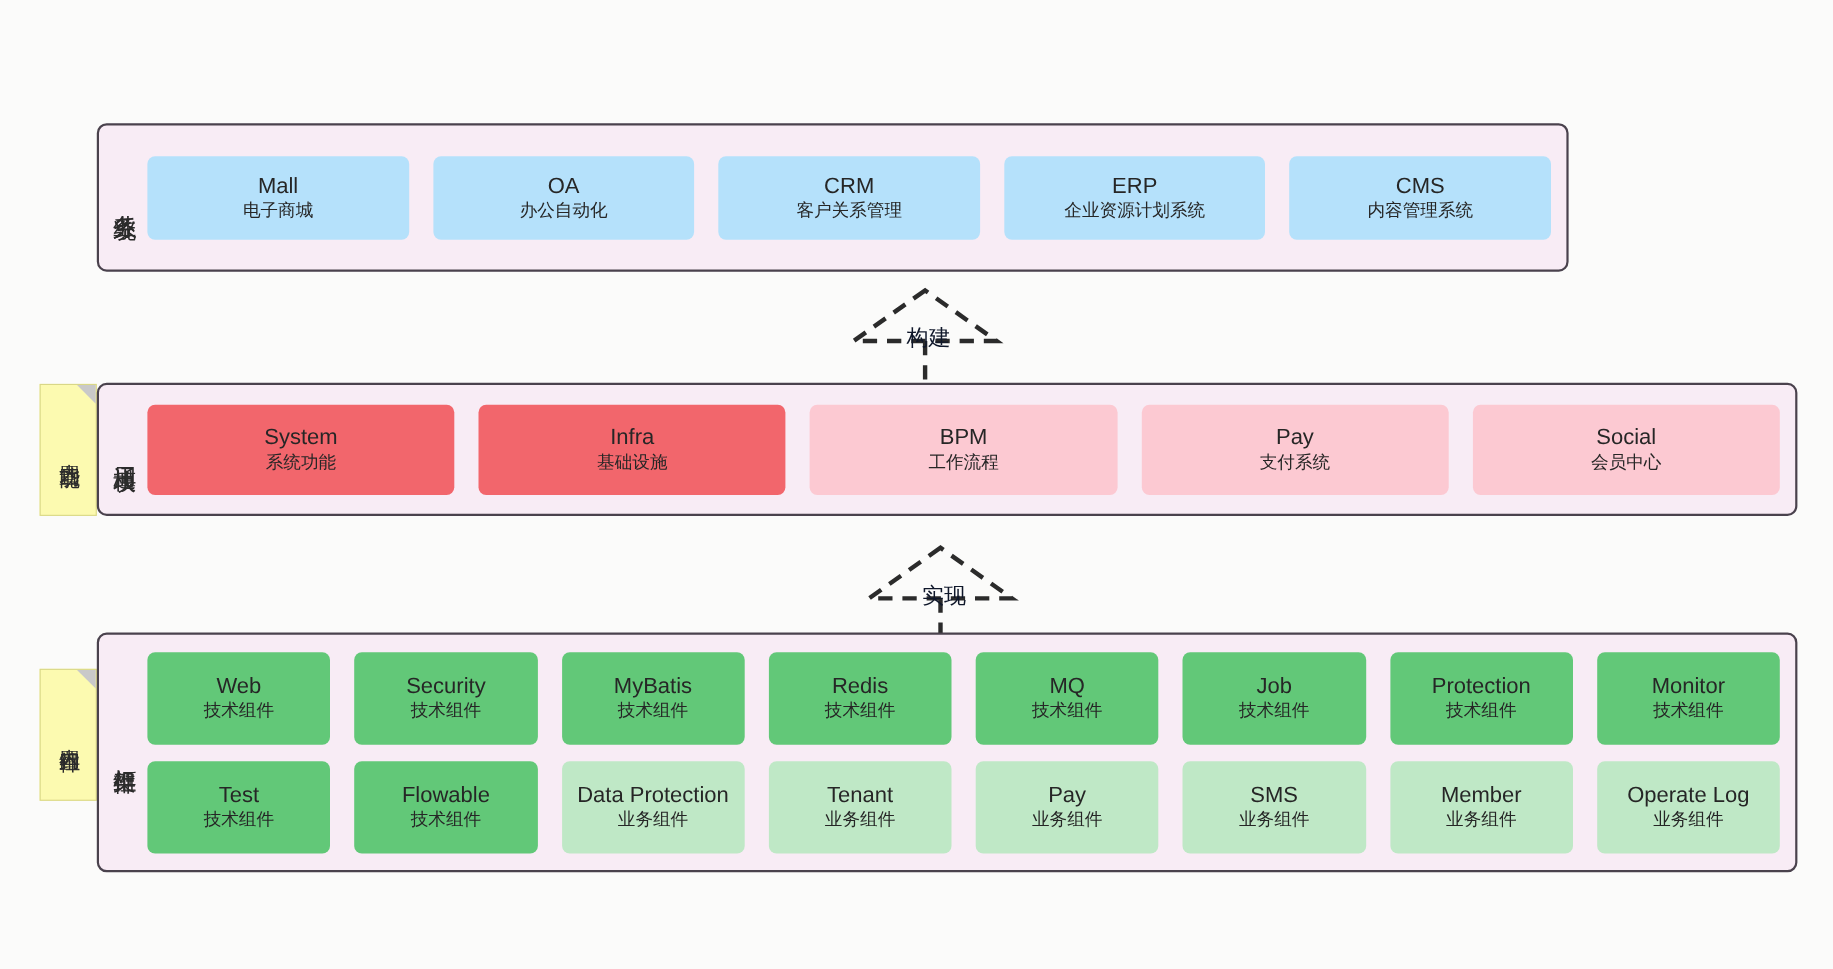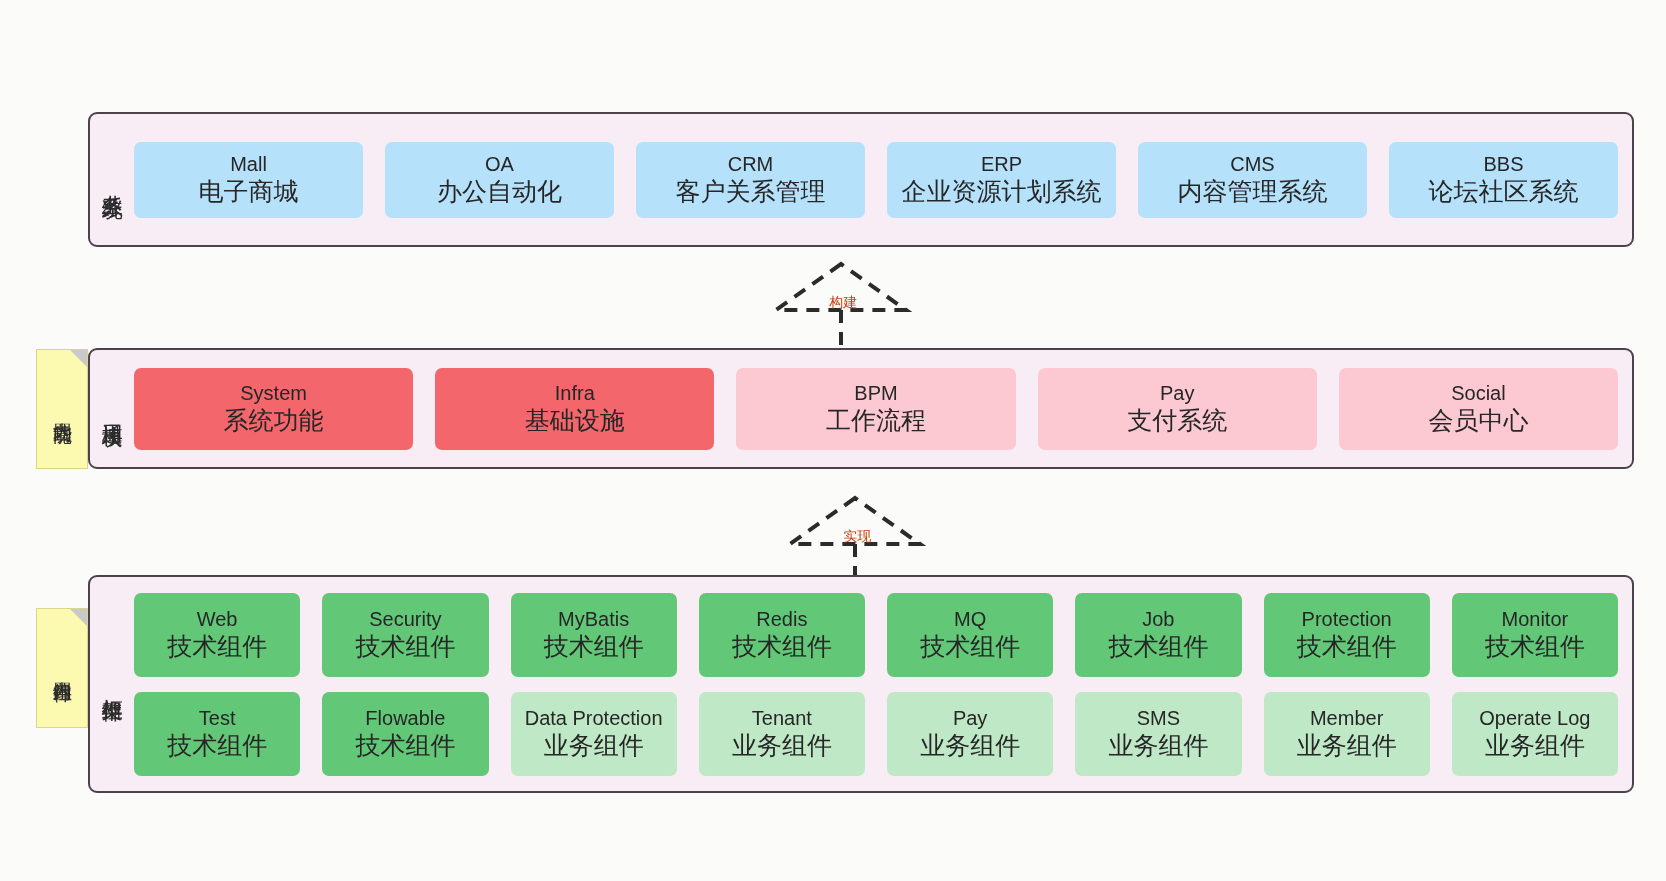--- a/index.html
+++ b/index.html
@@ -70,30 +70,30 @@
     display: flex;
     flex-direction: column;
     align-items: center;
     justify-content: center;
     text-align: center;
     line-height: 1.24;
     padding: 6px 4px;
     box-sizing: border-box;
   }
   .card .t1 { font-size: 20px; }
-  .card .t2 { font-size: 25px; }
+  .card .t2 { font-size: 16px; }
 
   .c-blue      { background: #b5e1fb; }
   .c-red       { background: #f2666c; text-align: right; }
   .c-pink      { background: #fcc9d2; }
   .c-green     { background: #62c878; text-align: center; }
   .c-lightgreen{ background: #bfe8c6; }
 
   
-  #layer-business  { left: 88px;  top: 112px; width: 1546px; height: 135px; }
+  #layer-business  { left: 88px;  top: 112px; width: 1338px; height: 135px; }
   #layer-business .card { height: 76px; }
 
   #layer-common    { left: 88px;  top: 348px; width: 1546px; height: 121px; }
   #layer-common .card { height: 82px; }
 
   #layer-framework { left: 88px;  top: 575px; width: 1546px; height: 218px; }
   #layer-framework .card { height: 84px; }
   #layer-framework .layer-body { gap: 15px; }
 
   
@@ -130,22 +130,22 @@
     position: absolute;
     width: 170px;
     height: 95px;
   }
   .connector svg { display: block; overflow: visible; }
   .connector .clabel {
     position: absolute;
     left: 50%;
     transform: translateX(-42%);
     top: 36px;
-    font-size: 14px;
-    color: #c2410c;
+    font-size: 20px;
+    color: #0f172a;
     background: transparent;
     white-space: nowrap;
   }
   #connector-build     { left: 756px; top: 258px; }
   #connector-implement { left: 770px; top: 492px; }
 </style>
 </head>
 <body>
 
 <div class="canvas">
@@ -166,24 +166,20 @@
           <span class="t1">CRM</span>
           <span class="t2">客户关系管理</span>
         </div>
         <div class="card c-blue">
           <span class="t1">ERP</span>
           <span class="t2">企业资源计划系统</span>
         </div>
         <div class="card c-blue">
           <span class="t1">CMS</span>
           <span class="t2">内容管理系统</span>
-        </div>
-        <div class="card c-blue">
-          <span class="t1">BBS</span>
-          <span class="t2">论坛社区系统</span>
         </div>
       </div>
     </div>
   </div>
 
   <div class="connector" id="connector-build">
     <svg width="170" height="95" viewBox="0 0 170 95">
       <path d="M85 6 L20 52 L150 52 Z" fill="none" stroke="#2b2b2b" stroke-width="4" stroke-dasharray="13 9"></path>
       <path d="M85 52 L85 95" fill="none" stroke="#2b2b2b" stroke-width="4" stroke-dasharray="13 9"></path>
     </svg>

